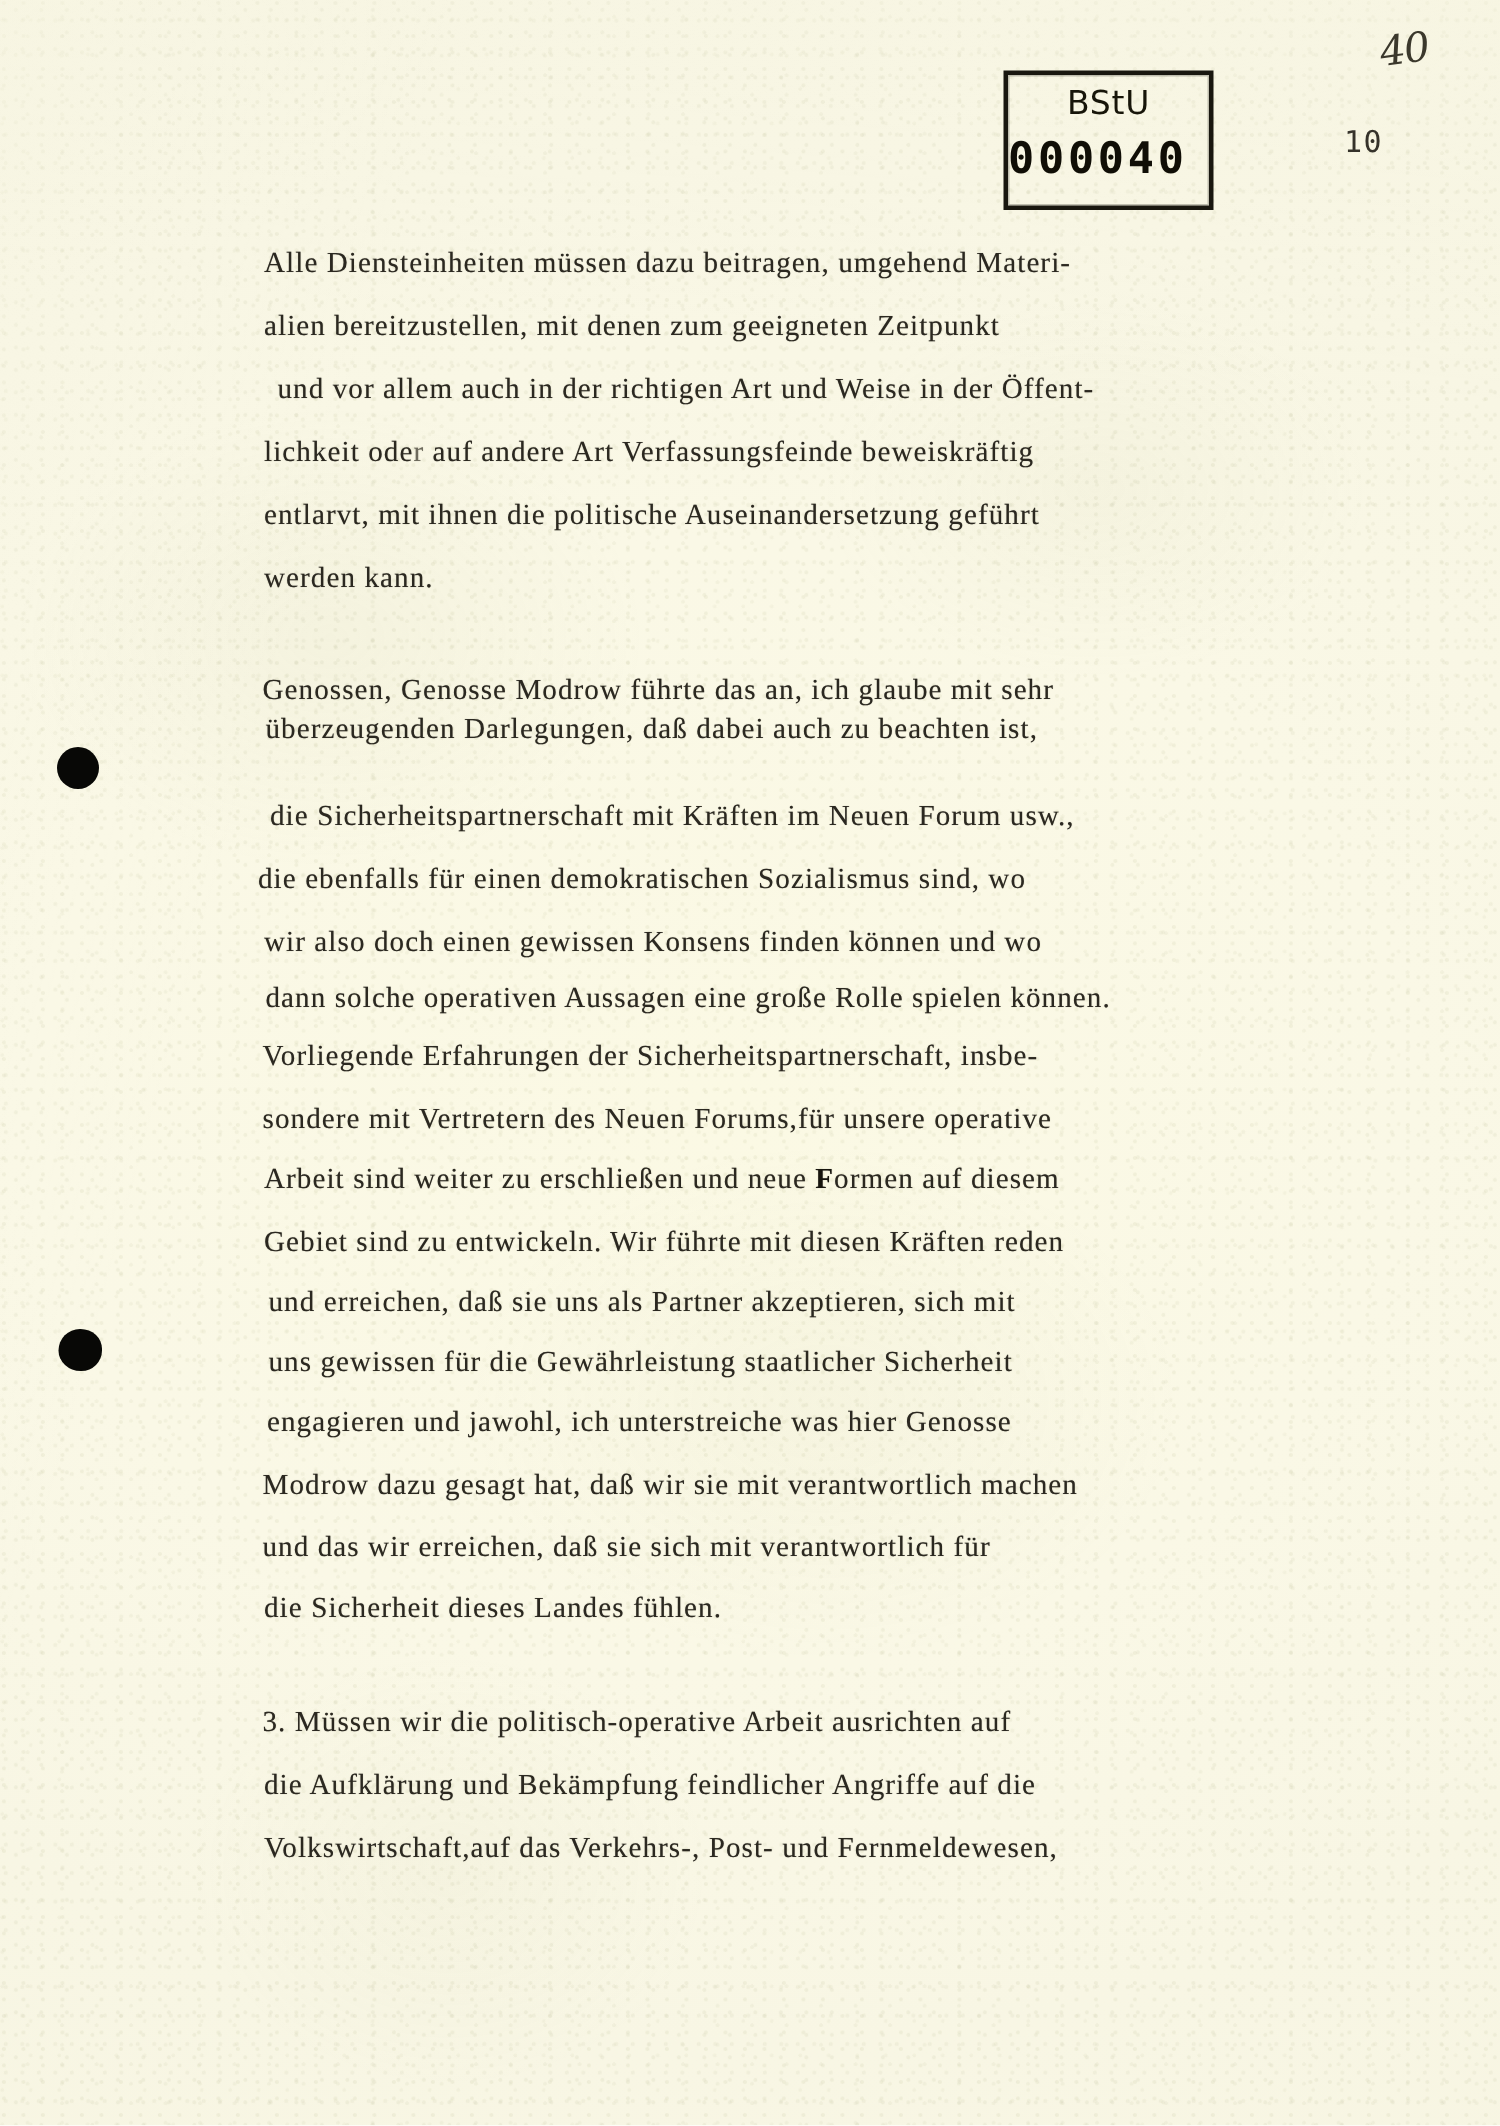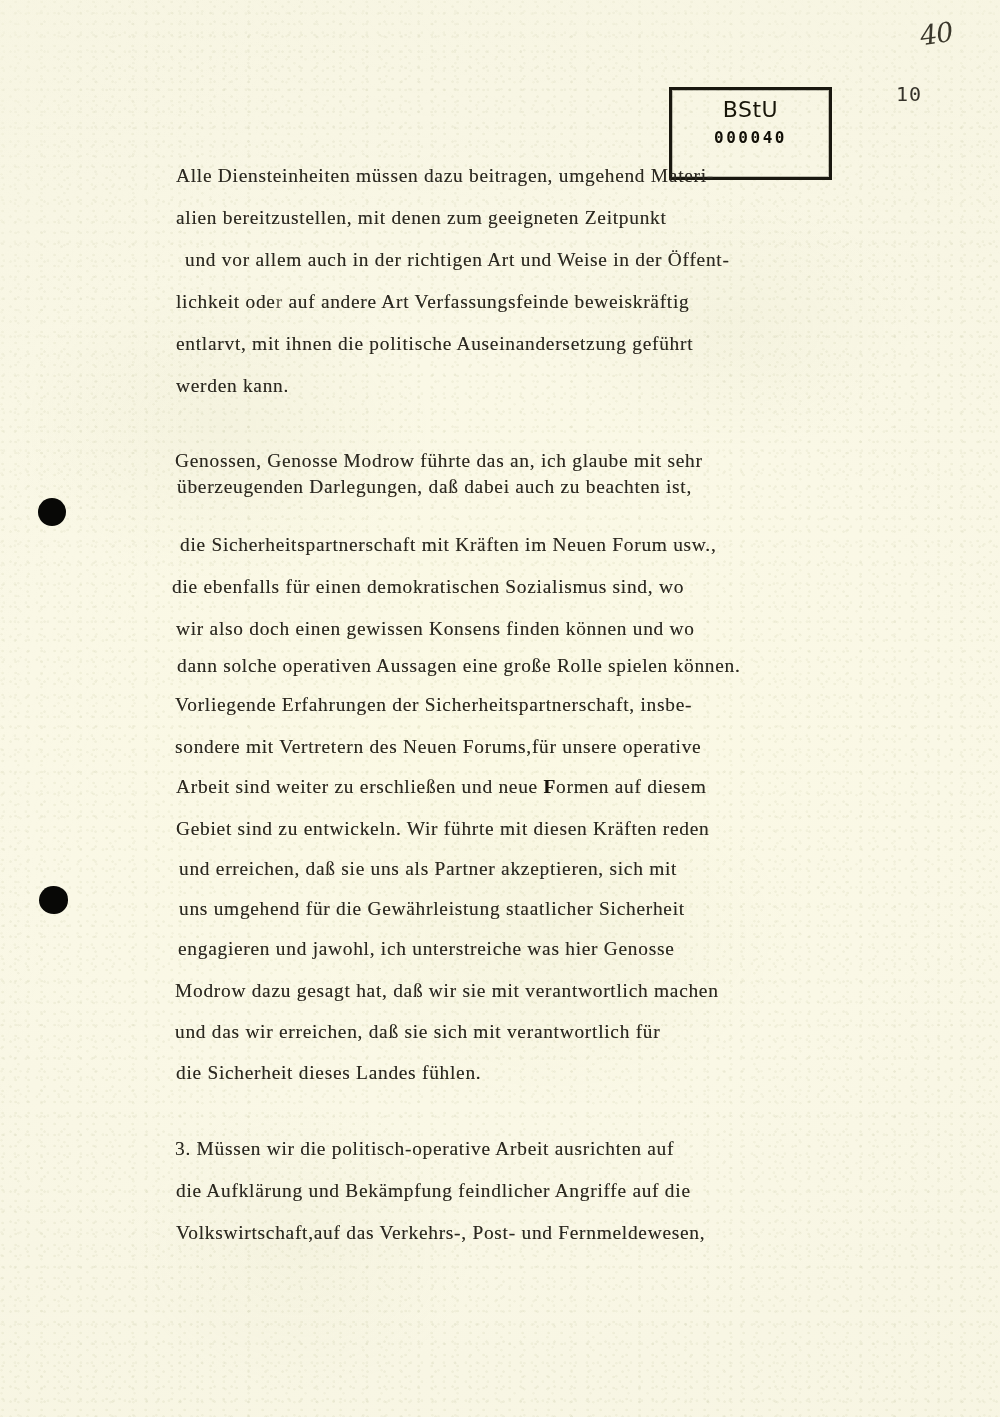--- a/index.html
+++ b/index.html
@@ -55,44 +55,43 @@
       radial-gradient(ellipse 330px 240px at 55% 66%, rgba(198,200,178,0.08), transparent 72%),
       radial-gradient(ellipse 240px 200px at 30% 88%, rgba(204,206,186,0.08), transparent 72%);
     mix-blend-mode: multiply;
   }
 
   
   .stamp-box {
     position: absolute;
     left: 669px;
     top: 47px;
-    width: 163px;
+    width: 140px;
     height: 93px;
     border: 3px solid #19170f;
     box-sizing: border-box;
     box-shadow: inset 0 0 0 1px rgba(25,23,15,0.25);
-    margin-top: 40px;
   }
   .stamp-title {
     position: absolute;
     left: 0; right: 0;
     top: 7px;
     text-align: center;
     font-family: "DejaVu Sans", "Liberation Sans", sans-serif;
     font-size: 22px;
     letter-spacing: 0.5px;
     color: #171509;
   }
   .stamp-number {
     position: absolute;
     left: 0; right: 0;
     top: 38px;
-    text-align: center;
+    text-align: left;
     font-family: "DejaVu Sans Mono", "Liberation Mono", monospace;
-    font-size: 16px;
+    font-size: 29px;
     font-weight: 700;
     letter-spacing: 2.5px;
     color: #100e06;
   }
 
   .hand-annotation {
     position: absolute;
     left: 920px;
     top: 18px;
     font-family: "DejaVu Serif", "Liberation Serif", serif;
@@ -190,21 +189,21 @@
       <div class="tline" style="left: 177px; top: 476px;">überzeugenden Darlegungen, daß dabei auch zu beachten ist,</div>
       <div class="tline" style="left: 180px; top: 534px;">die Sicherheitspartnerschaft mit Kräften im Neuen Forum usw.,</div>
       <div class="tline" style="left: 172px; top: 576px;">die ebenfalls für einen demokratischen Sozialismus sind, wo</div>
       <div class="tline" style="left: 176px; top: 618px;">wir also doch einen gewissen Konsens finden können und wo</div>
       <div class="tline" style="left: 177px; top: 655px;">dann solche operativen Aussagen eine große Rolle spielen können.</div>
       <div class="tline" style="left: 175px; top: 694px;">Vorliegende Erfahrungen der Sicherheitspartnerschaft, insbe-</div>
       <div class="tline" style="left: 175px; top: 736px;">sondere mit Vertretern des Neuen Forums,für unsere operative</div>
       <div class="tline" style="left: 176px; top: 776px;">Arbeit sind weiter zu erschließen und neue <span class="inked">F</span>ormen auf diesem</div>
       <div class="tline" style="left: 176px; top: 818px;">Gebiet sind zu entwickeln. Wir führte mit diesen Kräften reden</div>
       <div class="tline" style="left: 179px; top: 858px;">und erreichen, daß sie uns als Partner akzeptieren, sich mit</div>
-      <div class="tline" style="left: 179px; top: 898px;">uns umgehend für die Gewährleistung staatlicher Sicherheit</div>
+      <div class="tline" style="left: 179px; top: 898px;">uns gewissen für die Gewährleistung staatlicher Sicherheit</div>
       <div class="tline" style="left: 178px; top: 938px;">engagieren und jawohl, ich unterstreiche was hier Genosse</div>
       <div class="tline" style="left: 175px; top: 980px;">Modrow dazu gesagt hat, daß wir sie mit verantwortlich machen</div>
       <div class="tline" style="left: 175px; top: 1021px;">und das wir erreichen, daß sie sich mit verantwortlich für</div>
       <div class="tline" style="left: 176px; top: 1062px;">die Sicherheit dieses Landes fühlen.</div>
       <div class="tline" style="left: 175px; top: 1138px;">3. Müssen wir die politisch-operative Arbeit ausrichten auf</div>
       <div class="tline" style="left: 176px; top: 1180px;">die Aufklärung und Bekämpfung feindlicher Angriffe auf die</div>
       <div class="tline" style="left: 176px; top: 1222px;">Volkswirtschaft,auf das Verkehrs-, Post- und Fernmeldewesen,</div>
     </div>
 
 </div>

